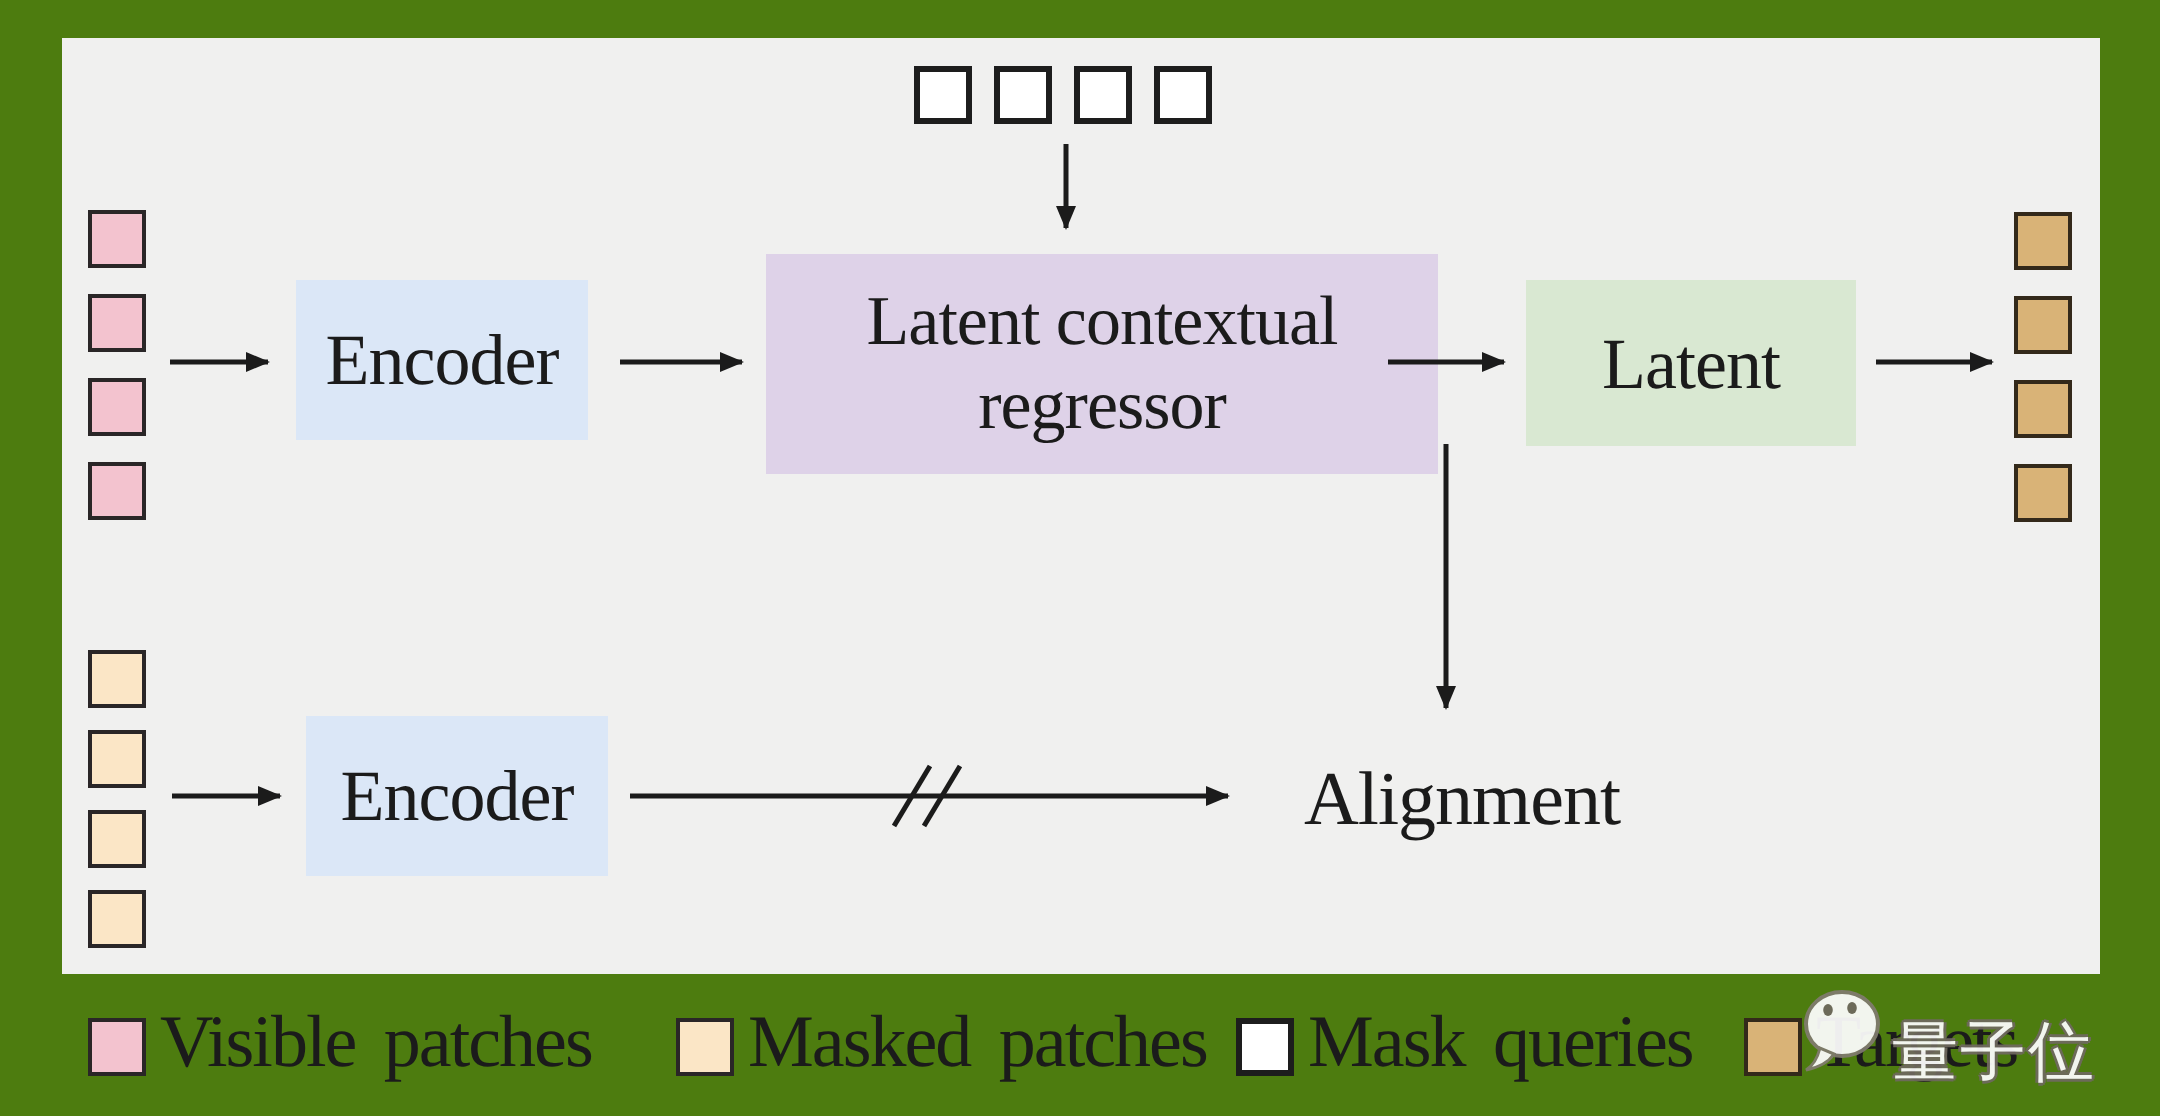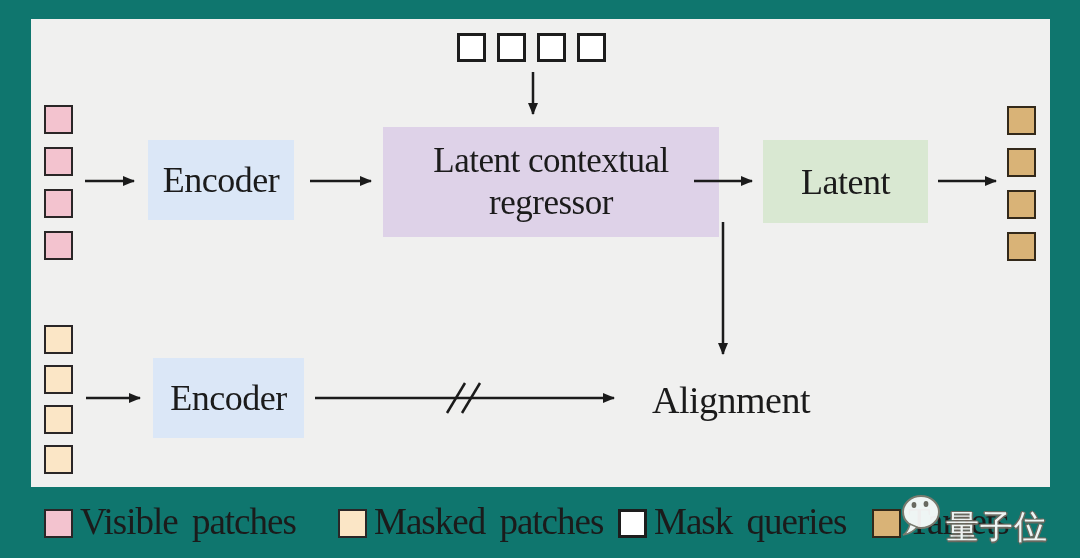--- a/index.html
+++ b/index.html
@@ -1,17 +1,17 @@
 <!DOCTYPE html>
 <html><head>
 <meta charset="utf-8">
 <style>
   html,body{margin:0;padding:0;background:#ffffff;}
   .page{
-    position:relative;width:1080px;height:558px;background:#0f766e;
+    position:relative;width:1080px;height:558px;background:#4d7c0f;
     font-family:"Liberation Serif","DejaVu Serif",serif;color:#1b1b1b;
     overflow:hidden;
   }
   .panel{
     position:absolute;left:31px;top:19px;width:1019px;height:468px;
     background:#f0f0ef;
   }
   
   .col{position:absolute;display:flex;flex-direction:column;}
   .row{position:absolute;display:flex;flex-direction:row;}

